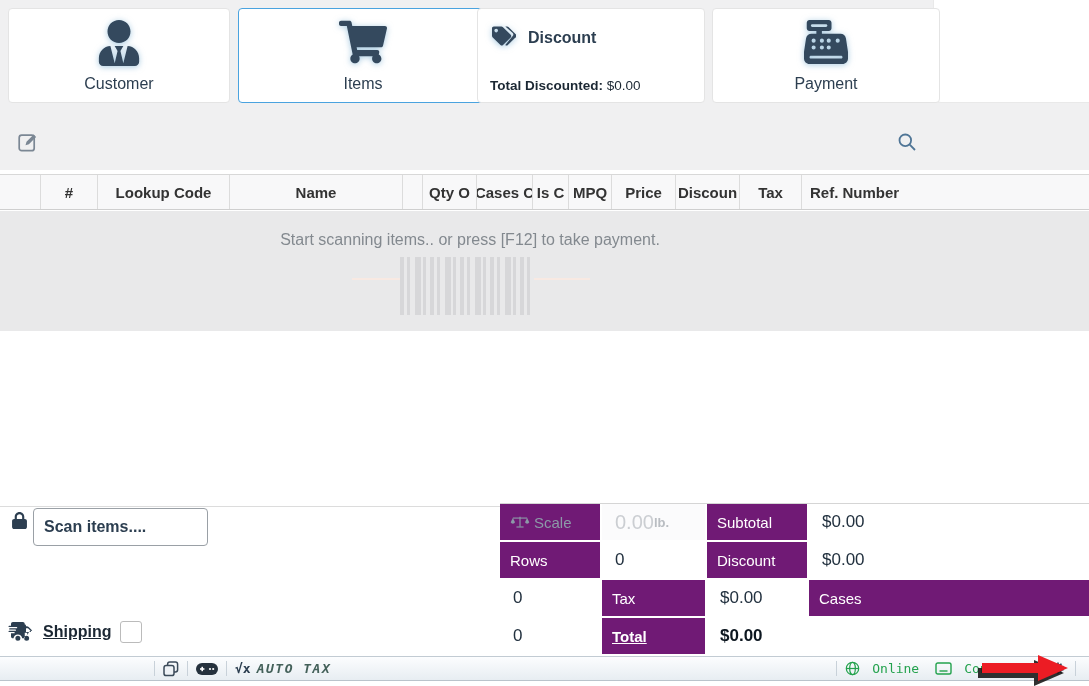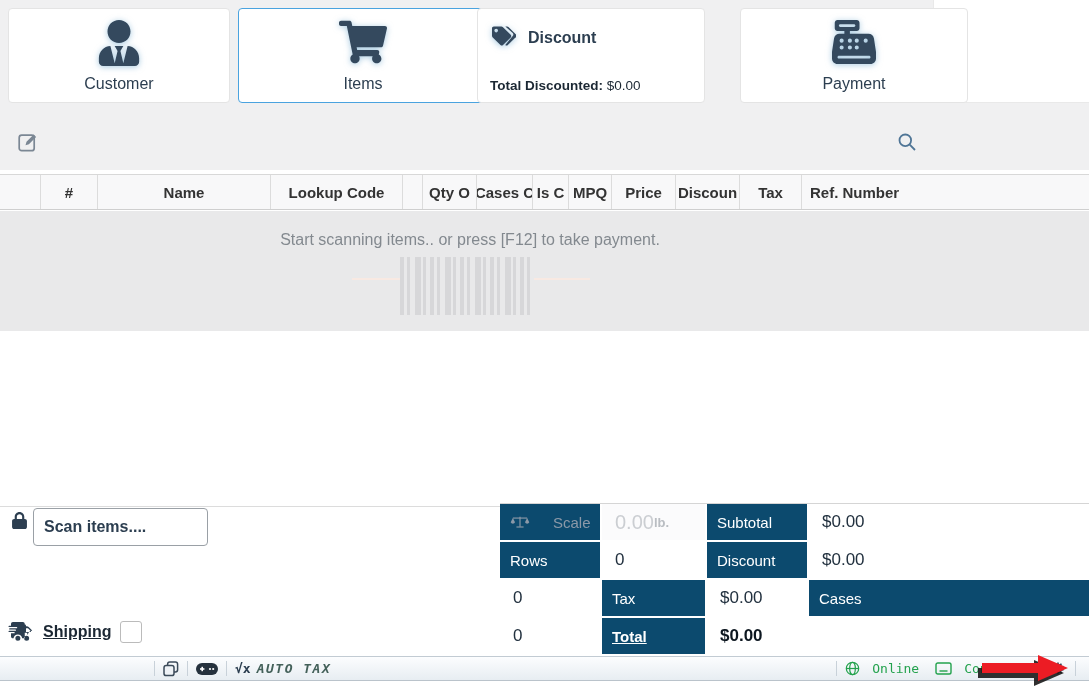--- a/index.html
+++ b/index.html
@@ -52,22 +52,22 @@
   .divider-line { position:absolute; left:0; top:506px; width:500px; height:1px; background:#dcdcdc; }
   .shipping { position:absolute; left:8px; top:621px; display:flex; align-items:center; gap:9px; }
   .shipping .lbl { font-size:16px; font-weight:600; color:#1b2733;text-decoration:underline; }
   .shipping input { width:22px; height:22px; accent-color:#fff; border:1px solid #bbb; border-radius:3px;
     appearance:none; background:#fff; cursor:pointer; }
   .truck { color:#2c3e50; line-height:0; }
   
   .totals { position:absolute; left:500px; top:504px; display:grid;
     grid-template-columns:100px 103px 100px 284px; grid-auto-rows:36px; gap:2px;
     background:#fff; box-shadow:0 -1px 0 #d5d5d5; }
-  .cl { background:#0c4a6e; color:#fff; display:flex; align-items:center; padding-left:10px;
-    font-size:15px; gap:23px; }
+  .cl { background:#701a75; color:#fff; display:flex; align-items:center; padding-left:10px;
+    font-size:15px; gap:4px; }
   .cl.muted { color:#8c99a8; }
   .cl.bold { font-weight:700;text-decoration:underline; }
   .cv { background:#fff; color:#22313f; font-size:17px; display:flex; align-items:baseline; padding-left:13px; }
   .cv.disabled { background:#fbfbfc; color:#cbced2; font-size:20px; }
   .cv.disabled .unit { font-size:13px; color:#b9bdc2; font-weight:700; }
   .cv.bold { font-weight:700; color:#0d1720; }
   .cv span { align-self:center; }
   
   .status-bar { position:absolute; left:0; top:656px; width:1089px; height:25px;
     background:linear-gradient(#fcfdfe,#e7edf2); border-top:1px solid #c2cbd3; border-bottom:1px solid #bac3cb; }
@@ -122,21 +122,21 @@
             </svg>
         </span>
         <span class="card-label">Discount</span>
       </div>
       <div class="discount-foot">
         <b>Total Discounted:</b>
         <span>$0.00</span>
       </div>
     </div>
 
-    <div class="card" style="left:740px; width:228px;">
+    <div class="card" style="left:712px; width:228px;">
       <div class="card-center">
         <span class="card-icon">
           <svg width="44" height="44" viewBox="0 0 512 512" fill="currentColor">
               <path d="M64 0C46.3 0 32 14.3 32 32V96c0 17.7 14.3 32 32 32h80v32H87c-31.6 0-58.5 23.1-63.3 54.4L1.1 364.1C.4 368.8 0 373.6 0 378.4V448c0 35.3 28.7 64 64 64H448c35.3 0 64-28.7 64-64V378.4c0-4.8-.4-9.6-1.1-14.4L488.2 214.4C483.5 183.1 456.6 160 425 160H208V128h80c17.7 0 32-14.3 32-32V32c0-17.7-14.3-32-32-32H64zM96 48H256c8.8 0 16 7.2 16 16s-7.2 16-16 16H96c-8.8 0-16-7.2-16-16s7.2-16 16-16zM64 432c0-8.8 7.2-16 16-16H432c8.8 0 16 7.2 16 16s-7.2 16-16 16H80c-8.8 0-16-7.2-16-16zm48-168a24 24 0 1 1 0-48 24 24 0 1 1 0 48zm120-24a24 24 0 1 1 -48 0 24 24 0 1 1 48 0zm56 24a24 24 0 1 1 0-48 24 24 0 1 1 0 48zm128-24a24 24 0 1 1 -48 0 24 24 0 1 1 48 0zM112 344a24 24 0 1 1 0-48 24 24 0 1 1 0 48zm120-24a24 24 0 1 1 -48 0 24 24 0 1 1 48 0zm56 24a24 24 0 1 1 0-48 24 24 0 1 1 0 48z"></path>
             </svg>
         </span>
         <span class="card-label">Payment</span>
       </div>
     </div>
 
@@ -154,22 +154,22 @@
             <circle cx="8.3" cy="8.3" r="5.8"></circle>
             <line x1="12.7" y1="12.7" x2="18" y2="18"></line>
           </svg>
       </span>
     </button>
   </div>
 
   <div class="thead">
     <div class="th" style="width:41px;"></div>
     <div class="th" style="width:57px;">#</div>
+    <div class="th" style="width:132px;">Lookup Code</div>
     <div class="th" style="width:173px;">Name</div>
-    <div class="th" style="width:132px;">Lookup Code</div>
     <div class="th" style="width:20px;"></div>
     <div class="th" style="width:54px;">Qty O</div>
     <div class="th" style="width:56px;">Cases C</div>
     <div class="th" style="width:36px;">Is C</div>
     <div class="th" style="width:43px;">MPQ</div>
     <div class="th" style="width:64px;">Price</div>
     <div class="th" style="width:64px;">Discoun</div>
     <div class="th" style="width:62px;">Tax</div>
     <div class="th last">Ref. Number</div>
   </div>

